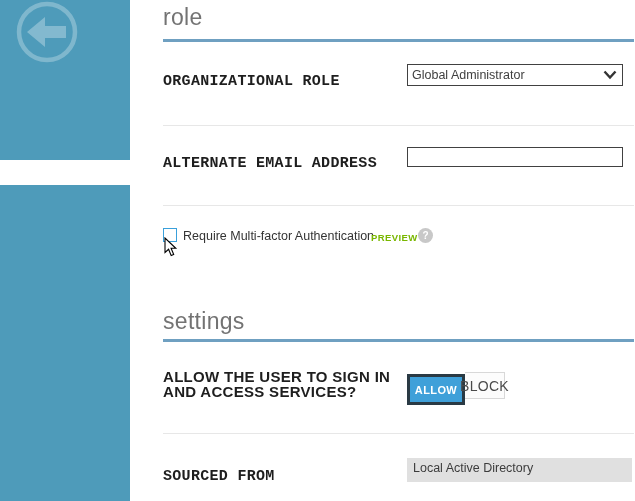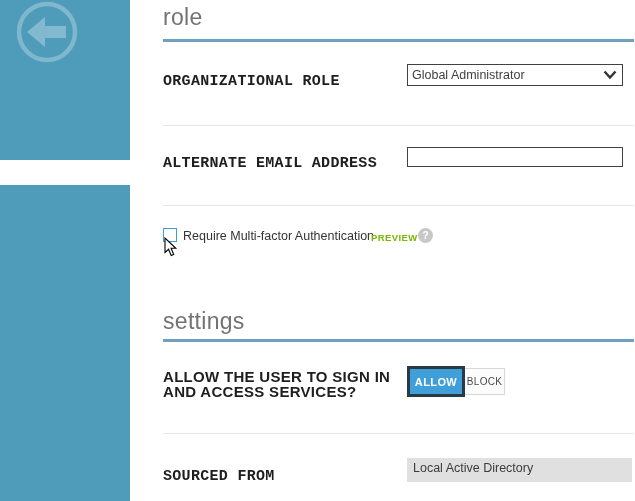--- a/index.html
+++ b/index.html
@@ -51,25 +51,25 @@
     font-size:10px;font-weight:700;display:flex;align-items:center;justify-content:center;cursor:pointer;}
   .cursor{position:absolute;left:164px;top:237px;pointer-events:none;line-height:0;}
 
   
   .signin-label{position:absolute;left:163px;top:370px;width:250px;font-size:15px;font-weight:700;color:#1e1e1e;
     letter-spacing:.3px;line-height:14.5px;}
   .toggle-group{position:absolute;left:407px;top:366px;display:flex;align-items:center;}
   .btn-allow{
     width:58px;height:31px;background:var(--selected-toggle);border:3px solid var(--selected-toggle-border);
     color:#fff;font-family:"Liberation Sans", sans-serif;font-size:11px;font-weight:600;letter-spacing:.4px;cursor:pointer;
-    display:flex;align-items:center;justify-content:center;padding:0;
+    display:flex;align-items:center;justify-content:center;padding:0;margin-top:8px;
   }
   .btn-block{
     width:40px;height:27px;background:#fcfcfc;border:1px solid #d8d8d8;border-left:none;
-    color:#4a4a4a;font-family:"Liberation Sans", sans-serif;font-size:10px;font-weight:400;letter-spacing:.3px;cursor:pointer;
+    color:#4a4a4a;font-family:"Liberation Sans", sans-serif;font-size:14px;font-weight:400;letter-spacing:.3px;cursor:pointer;
     display:flex;align-items:center;justify-content:center;padding:0;
   }
 
   
   .readonly-field{position:absolute;left:407px;top:458px;width:225px;height:24px;background:var(--readonly-field);
     font-size:12.5px;color:#3c3c3c;padding:3px 6px;}
 </style>
 </head>
 <body>
 

